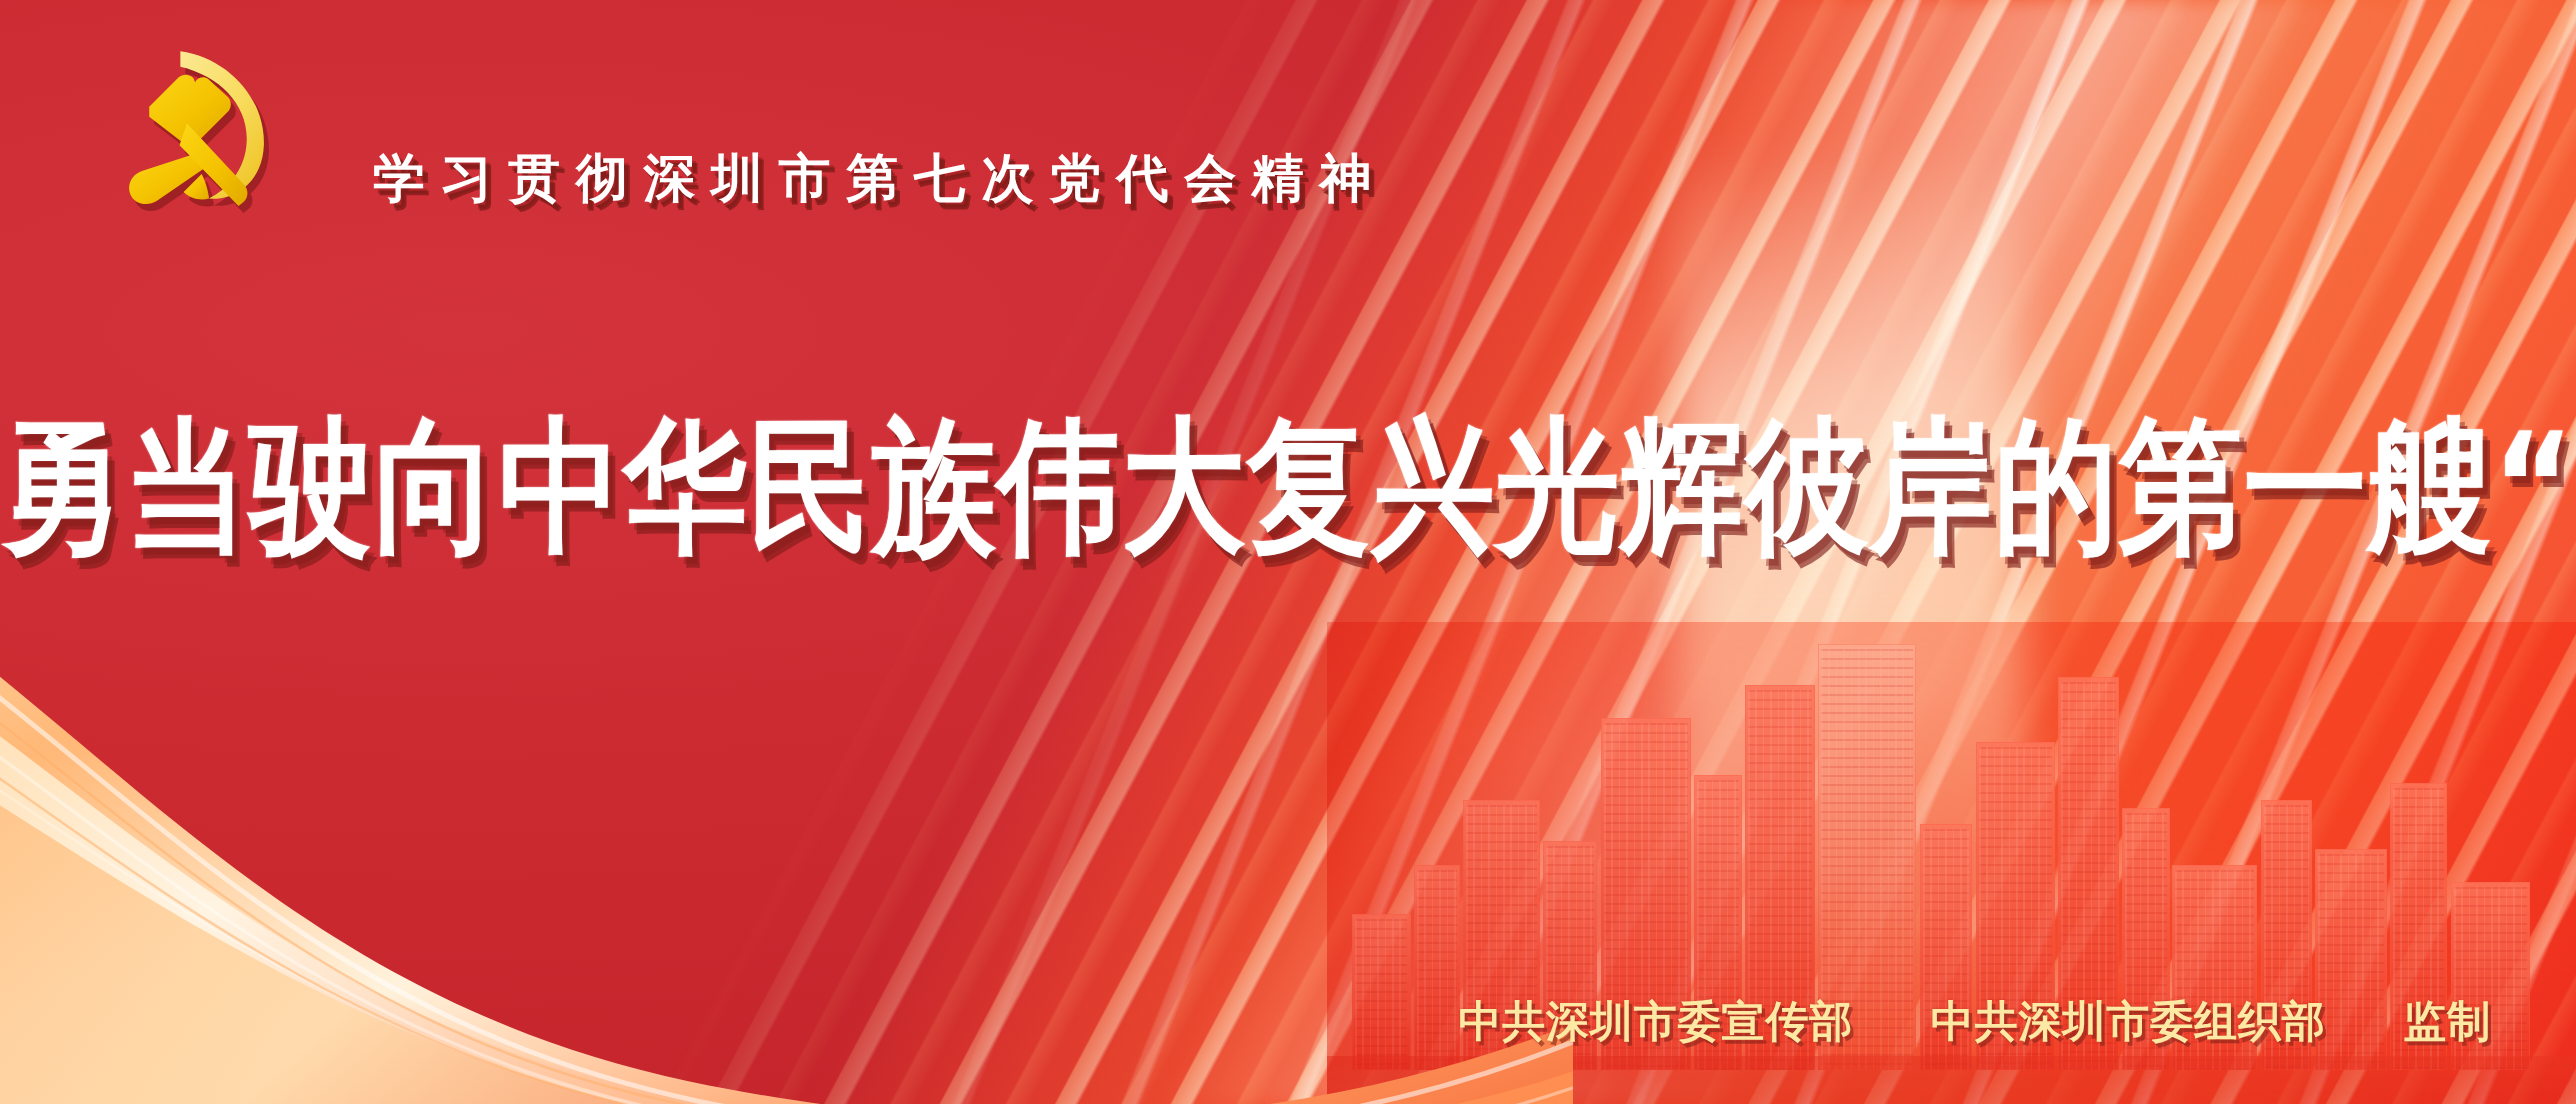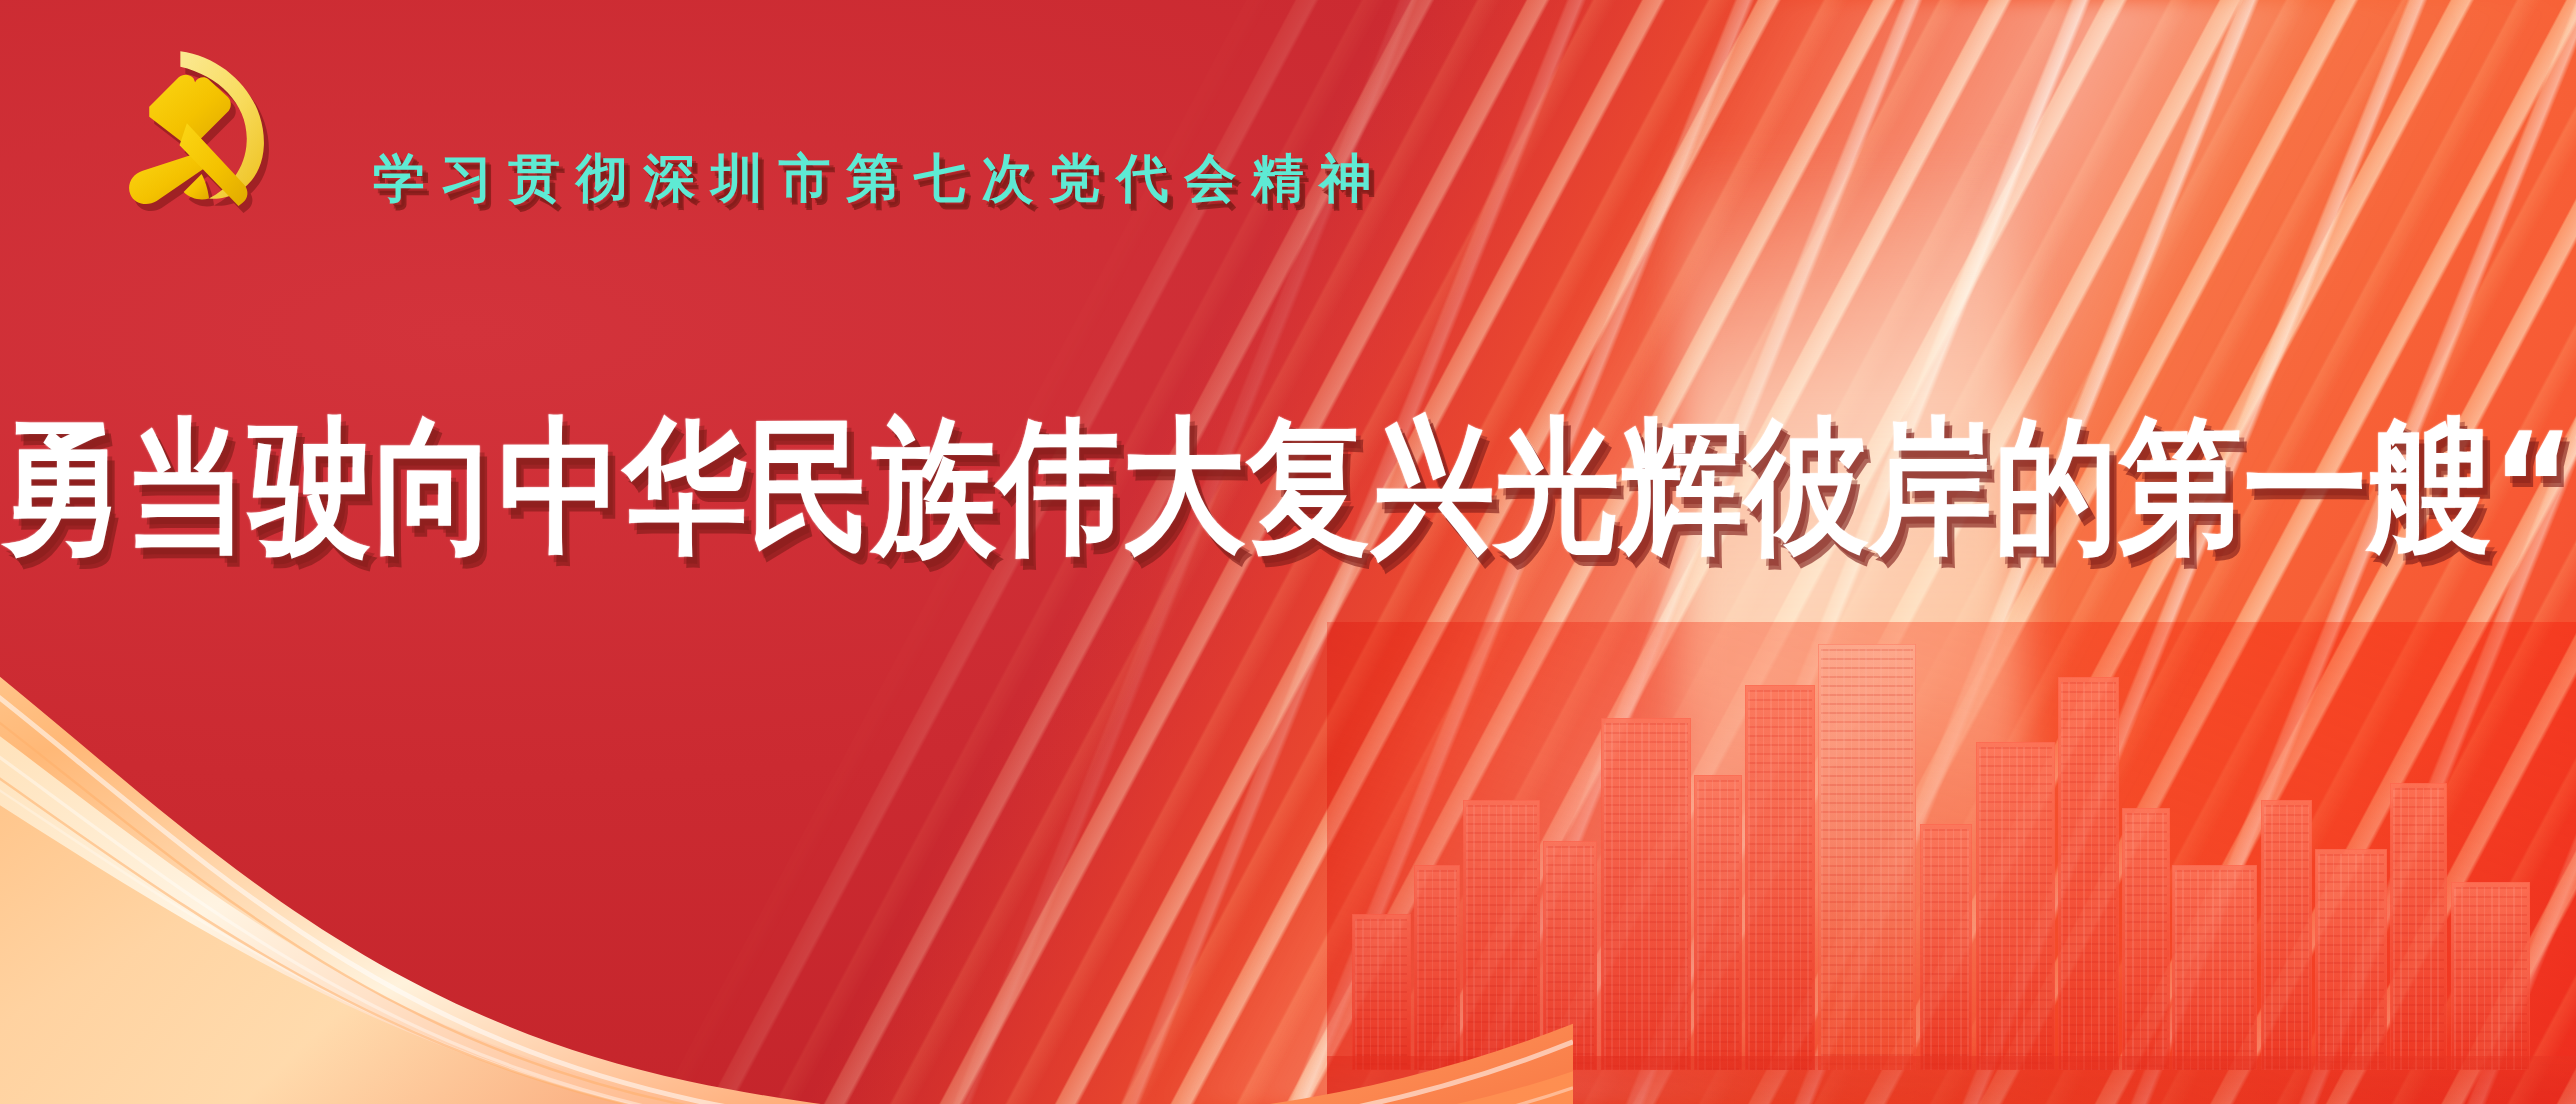--- a/index.html
+++ b/index.html
@@ -137,21 +137,21 @@
   }
   .emblem svg{width:100%;height:100%;display:block;
     filter:drop-shadow(5.7px 7.4px 0 rgba(120,22,22,.55));}
 
   
   .subtitle{
     position:absolute;left:373px;top:144px;
     font-size:52px;
     font-weight:700;
     letter-spacing:.30em;
-    color:#5eead4;
+    color:#ffffff;
     white-space:nowrap;
     text-shadow:
       5.7px 6.6px 0 rgba(122,26,22,.72),
       4.1px 4.9px 0 rgba(122,26,22,.45);
     font-family:"DejaVu Sans","Liberation Sans",sans-serif;
   }
 
   
   .headline{
     position:absolute;left:0;right:0;top:410px;
@@ -286,16 +286,23 @@
                  C155,77 155,86 149,91 L113,127 C108,132 99,132 94,127 L54,96 Z" fill="url(#goldA)"></path>
 
         <path d="M100,104 L170,179 C176,186 175,196 168,201 L163,205 L91,131 Z" fill="url(#goldA)"></path>
       </svg>
     </div>
 
     <div class="subtitle">学习贯彻深圳市第七次党代会精神</div>
 
     <div class="headline">勇当驶向中华民族伟大复兴光辉彼岸的第一艘“冲锋舟”</div>
 
+    <div class="credits">
+      <span>中共深圳市委宣传部</span>
+      <span class="gap"></span>
+      <span>中共深圳市委组织部</span>
+      <span class="gap"></span>
+      <span>监制</span>
+    </div>
 
   </div>
 </div>
 
 
 </body></html>

